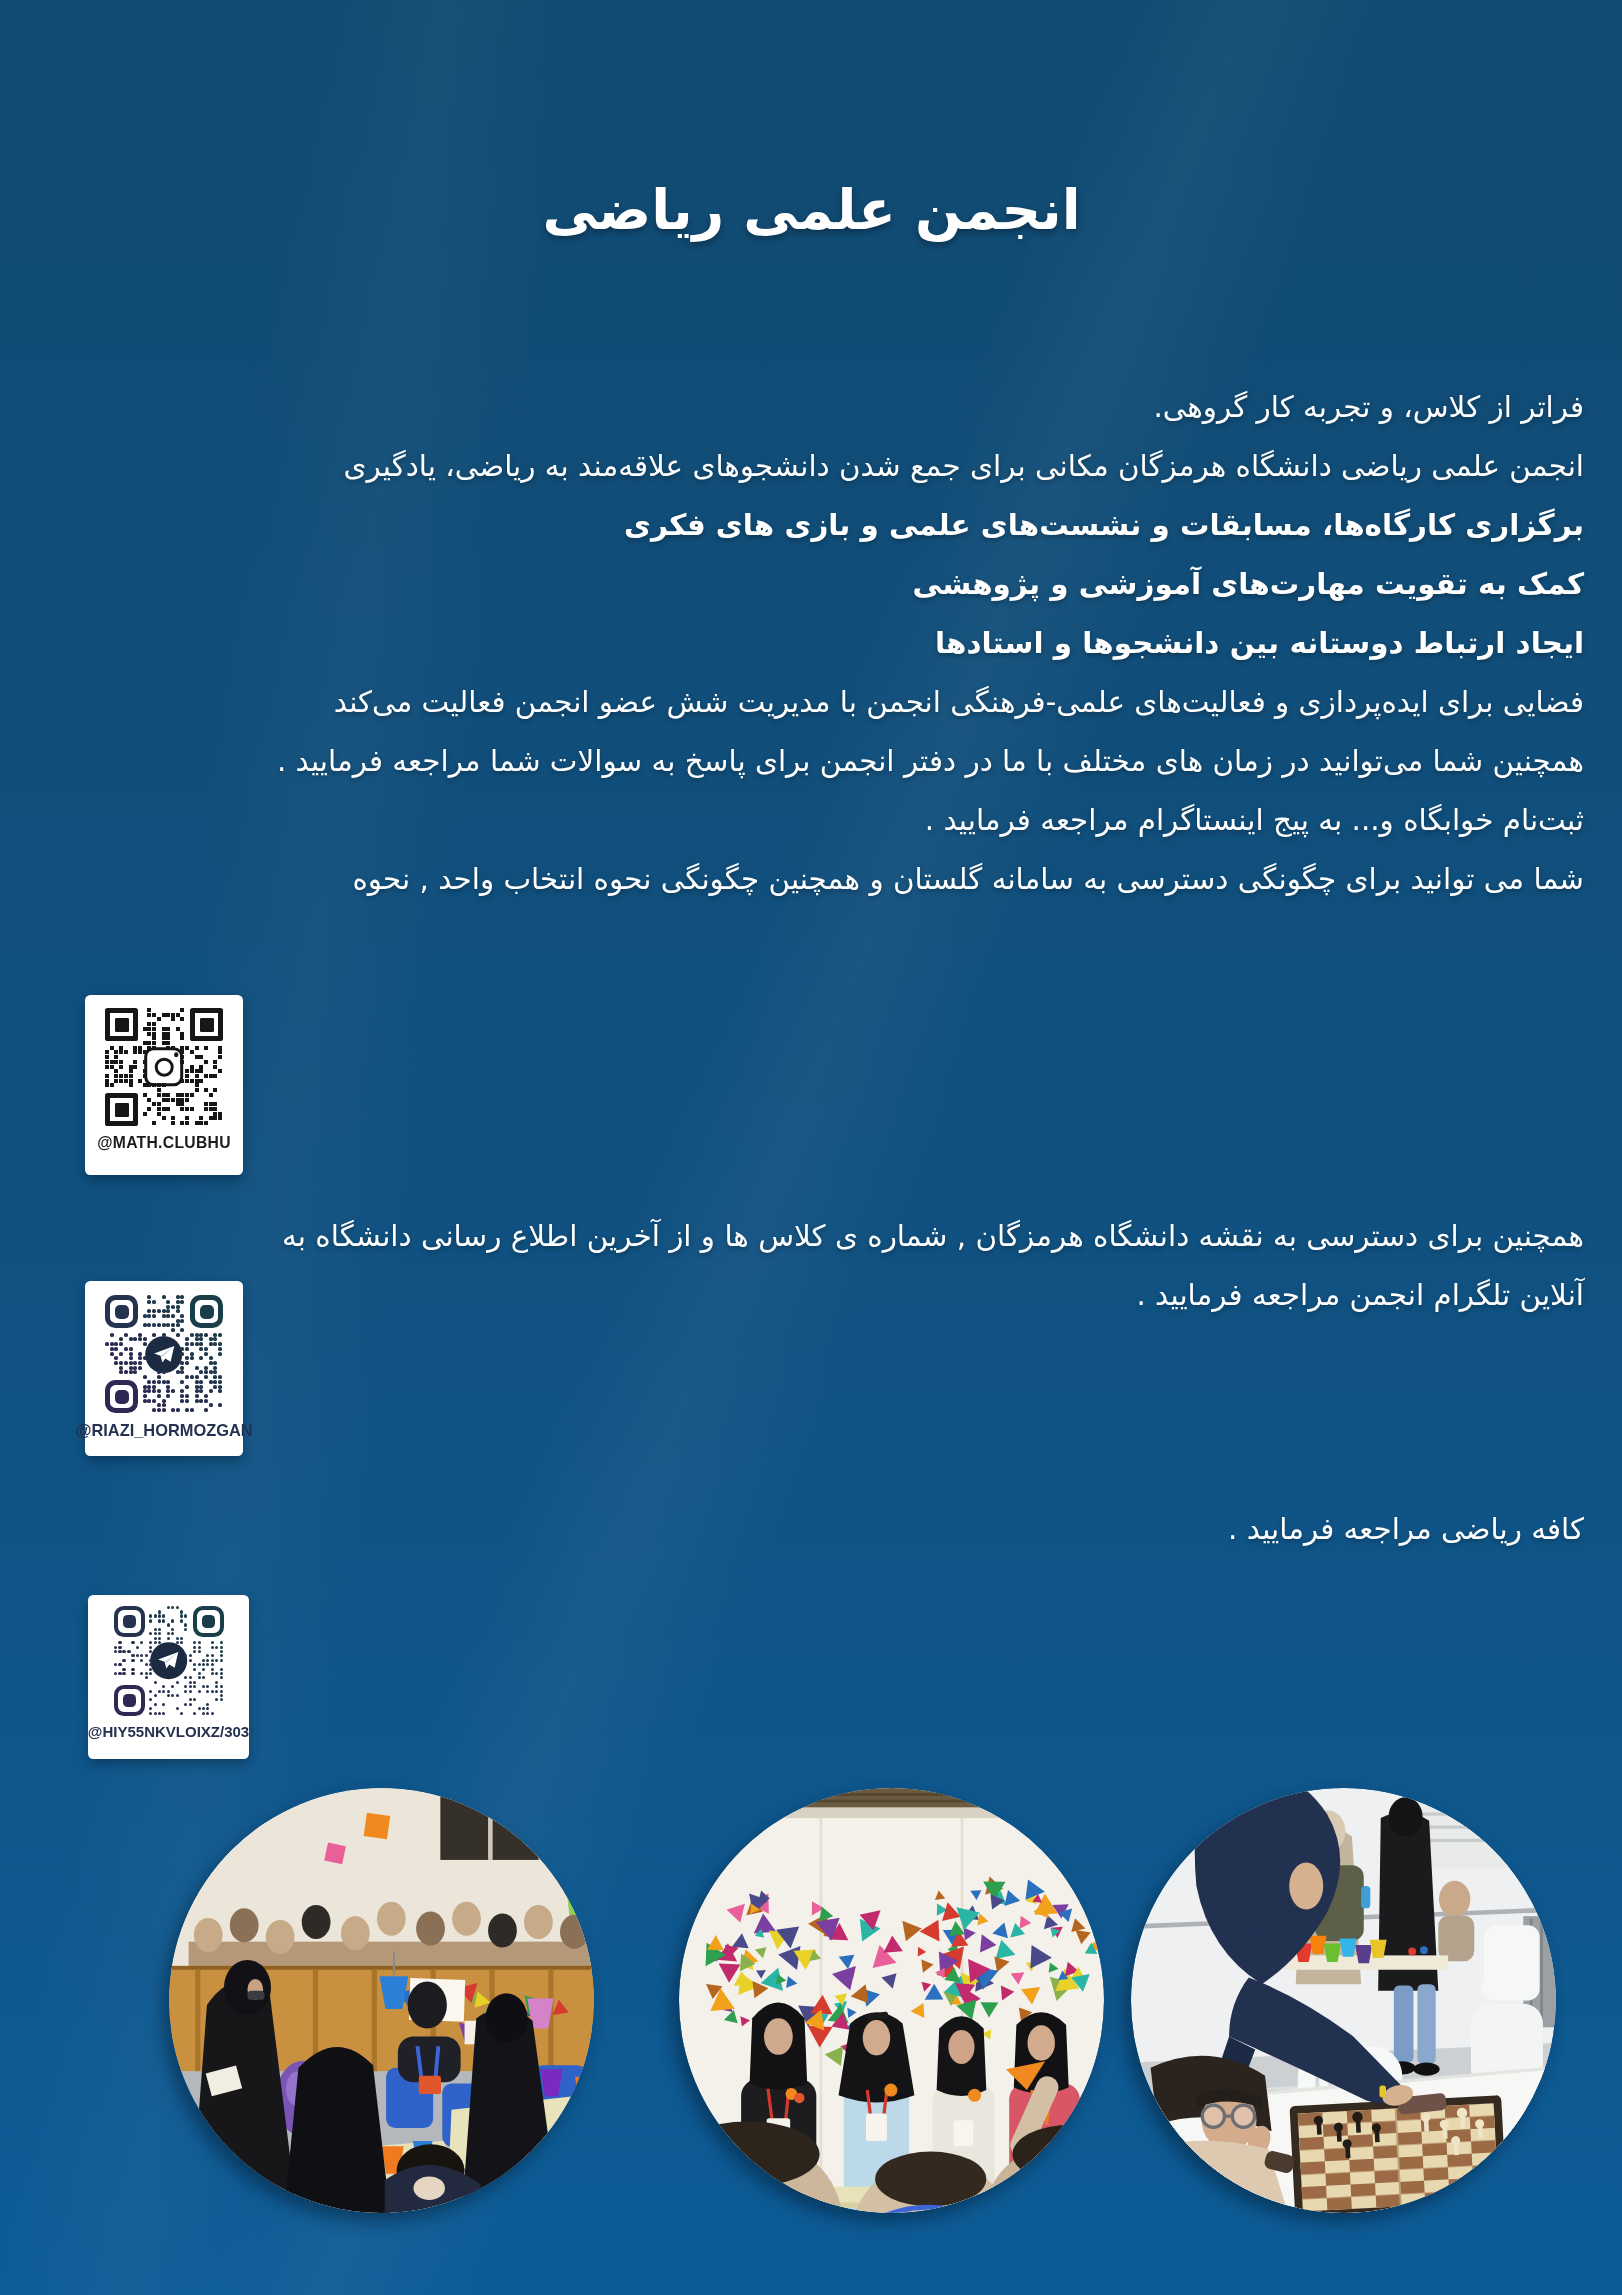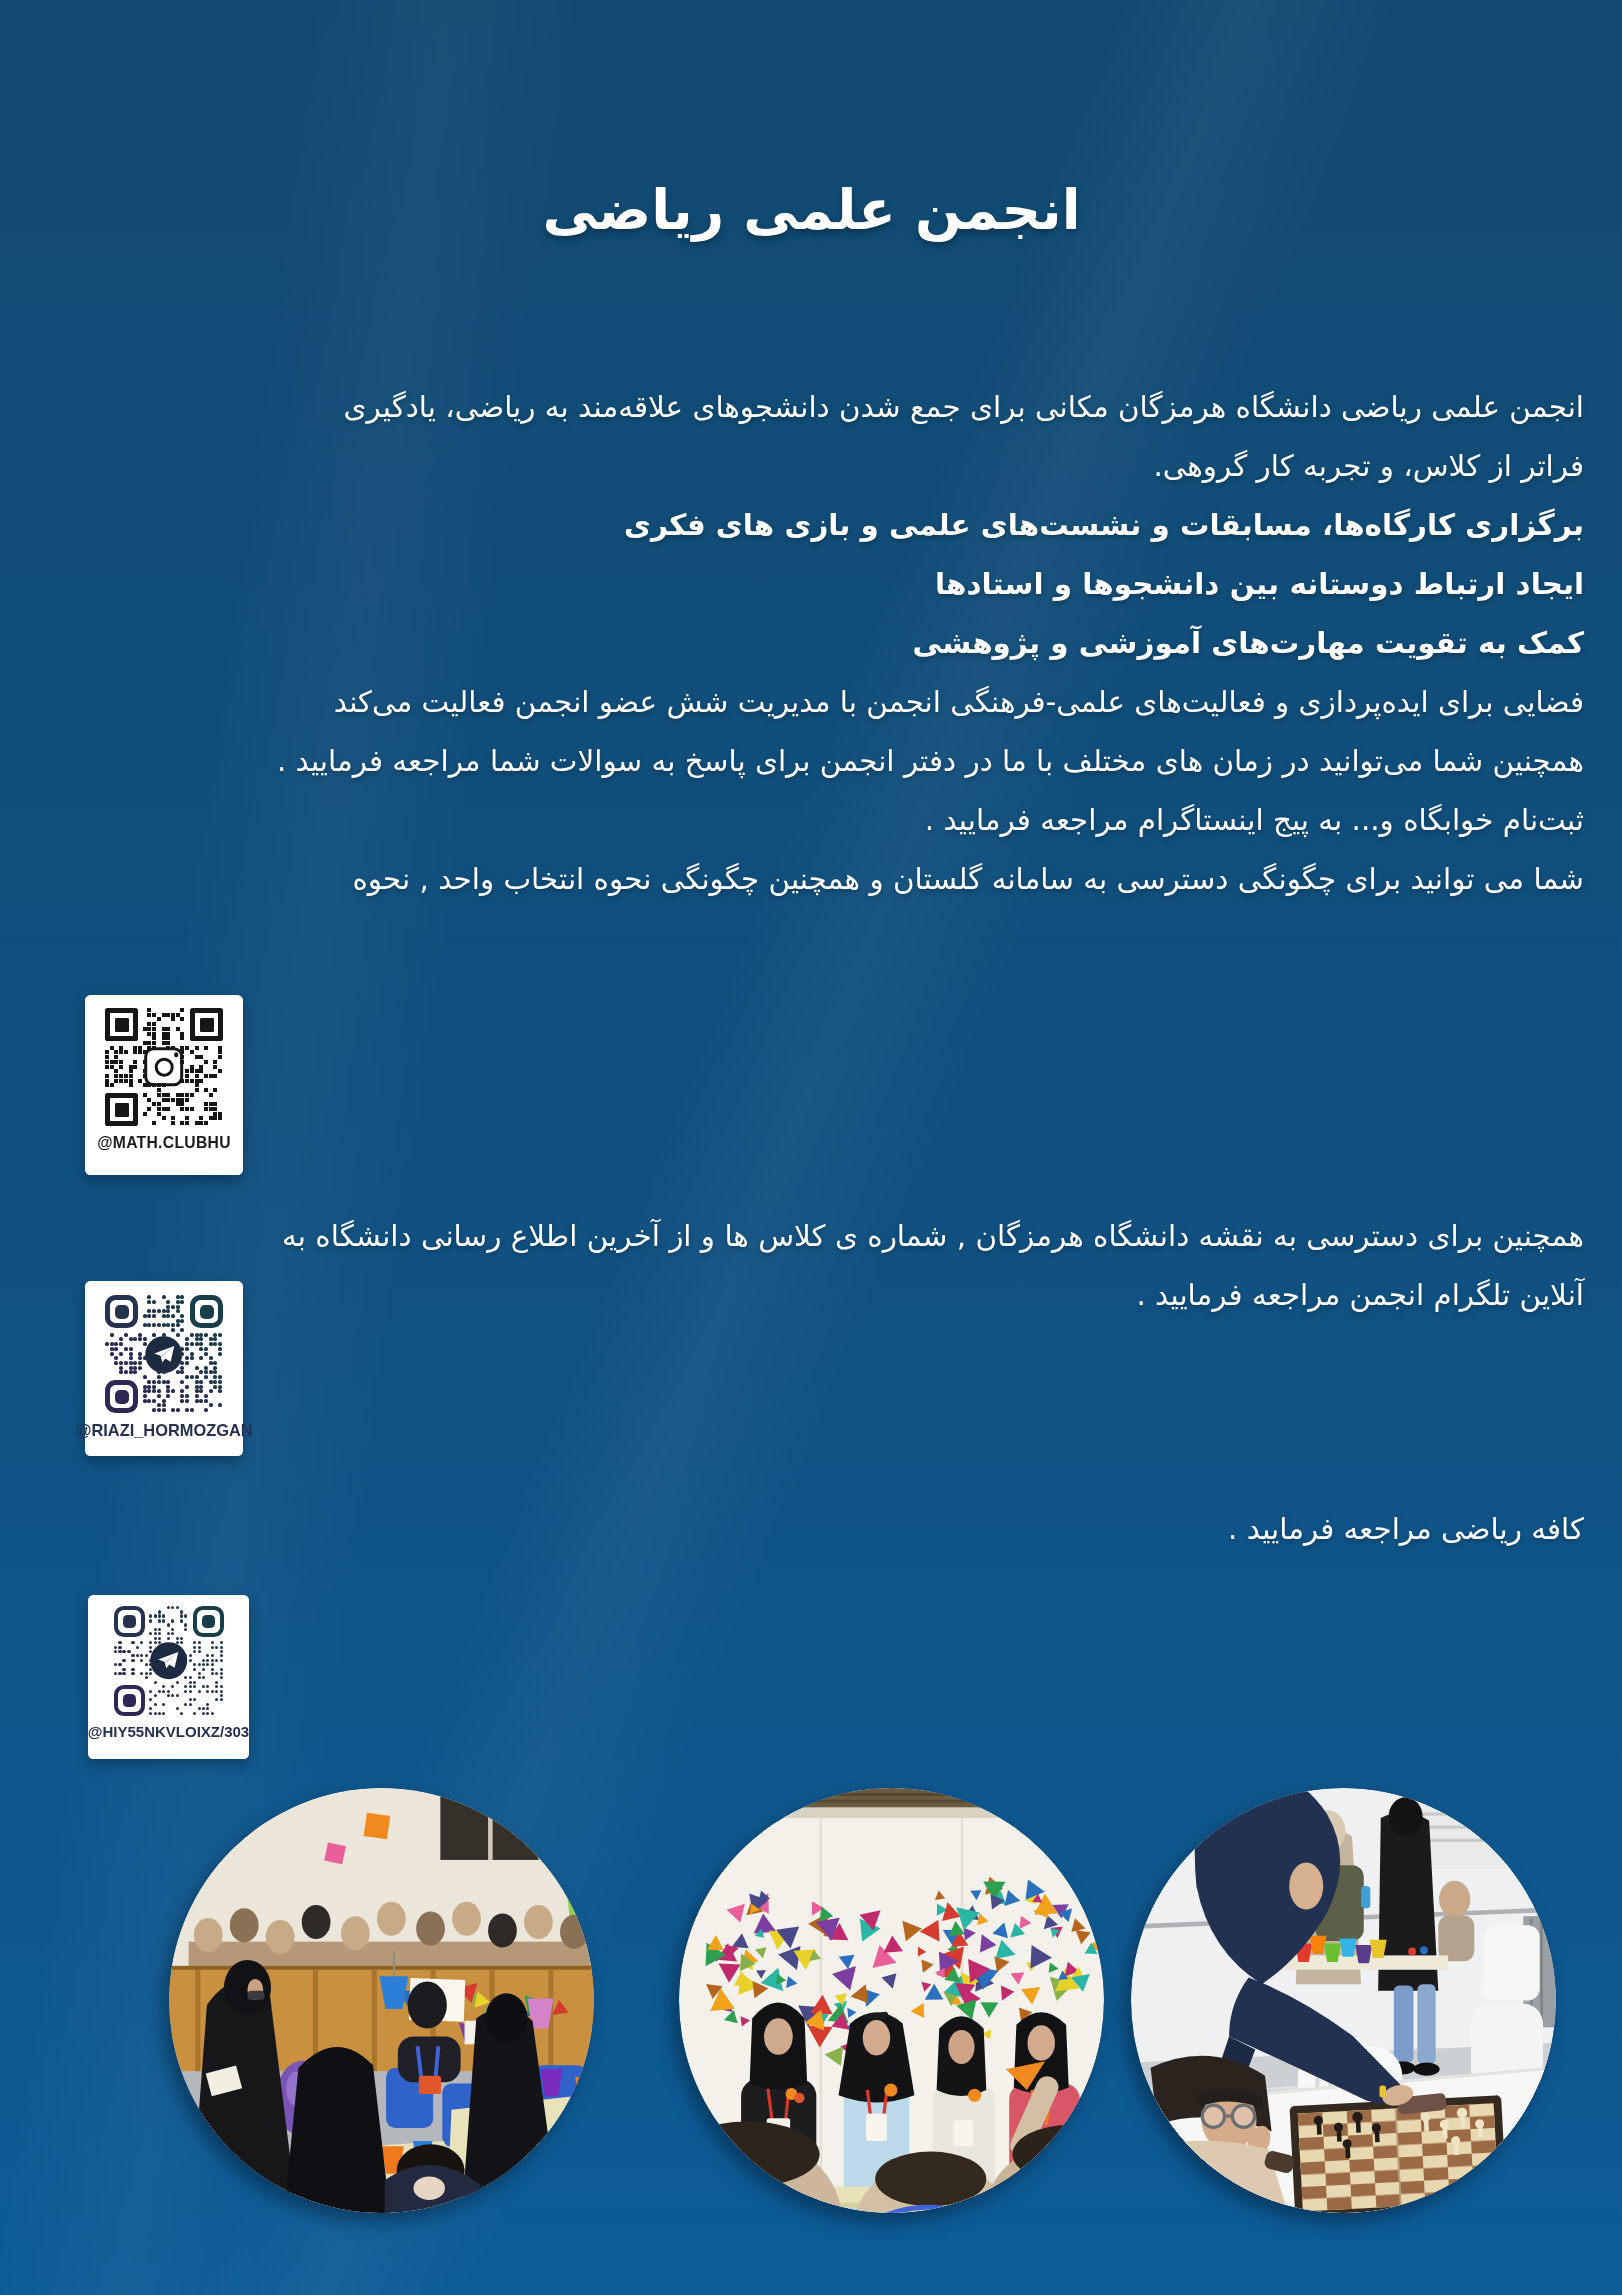--- a/index.html
+++ b/index.html
@@ -52,25 +52,25 @@
   .photo svg{display:block;width:100%;height:100%;}
 </style>
 </head>
 <body>
 
 <div class="bg"></div>
 
 <h1 class="title">انجمن علمی ریاضی</h1>
 
 <div id="p1" class="para">
+  <div class="line">فراتر از کلاس، و تجربه کار گروهی.</div>
   <div class="line">انجمن علمی ریاضی دانشگاه هرمزگان مکانی برای جمع شدن دانشجوهای علاقه‌مند به ریاضی، یادگیری</div>
-  <div class="line">فراتر از کلاس، و تجربه کار گروهی.</div>
   <div class="line b">برگزاری کارگاه‌ها، مسابقات و نشست‌های علمی و بازی های فکری</div>
+  <div class="line b">کمک به تقویت مهارت‌های آموزشی و پژوهشی</div>
   <div class="line b">ایجاد ارتباط دوستانه بین دانشجوها و استادها</div>
-  <div class="line b">کمک به تقویت مهارت‌های آموزشی و پژوهشی</div>
   <div class="line">فضایی برای ایده‌پردازی و فعالیت‌های علمی-فرهنگی انجمن با مدیریت شش عضو انجمن فعالیت می‌کند</div>
   <div class="line">همچنین شما می‌توانید در زمان های مختلف با ما در دفتر انجمن برای پاسخ به سوالات شما مراجعه فرمایید .</div>
   <div class="line">ثبت‌نام خوابگاه و... به پیج اینستاگرام مراجعه فرمایید .</div>
   <div class="line">شما می توانید برای چگونگی دسترسی به سامانه گلستان و همچنین چگونگی نحوه انتخاب واحد , نحوه</div>
 </div>
 
 <div id="qr1" class="card">
   <div id="qrbox1" class="qr-box">
     <div class="qr-center">
       <div class="ig-frame">

